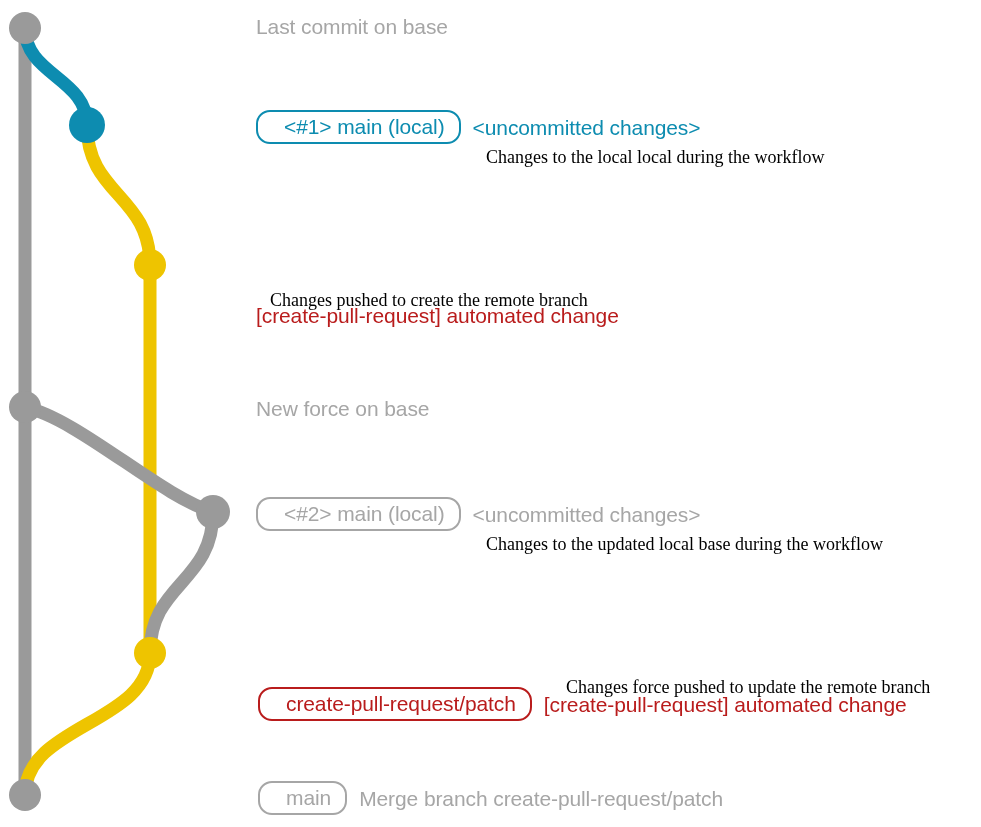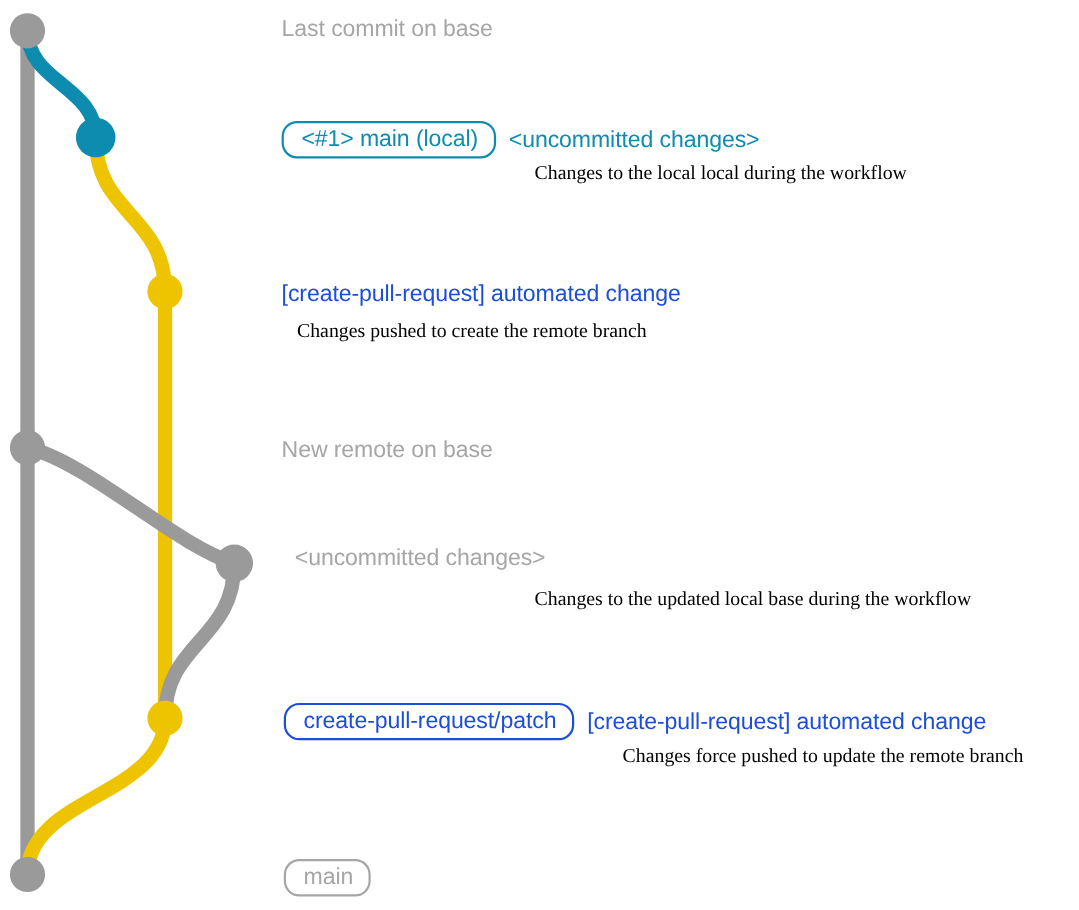--- a/index.html
+++ b/index.html
@@ -37,21 +37,21 @@
     align-items: center;
     white-space: nowrap;
   }
   .badge {
     display: inline-flex;
     align-items: center;
     justify-content: center;
     box-sizing: border-box;
     border: 2px solid currentColor;
     border-radius: 14px;
-    padding: 4px 14px 5px 16px;
+    padding: 4px 14px 5px 26px;
     font-size: 21px;
     font-weight: 400;
     line-height: 1;
     letter-spacing: -0.1px;
     background: #ffffff;
   }
   .msg {
     font-size: 21px;
     line-height: 1;
     letter-spacing: -0.1px;
@@ -68,21 +68,21 @@
     position: absolute;
     font-family: "Liberation Serif", serif;
     font-size: 18px;
     line-height: 1;
     color: #000000;
     white-space: nowrap;
   }
 
   
   .c-teal   { color: #0d8cb0; }
-  .c-yellow { color: #1d4ed8; }
+  .c-yellow { color: #b91c1c; margin-top: 48px; }
   .c-gray   { color: #a6a6a6; }
 </style>
 </head>
 <body>
 
 <div id="canvas">
 
   <svg id="graph-svg" viewBox="0 0 981 827">
     <g fill="none" stroke-linecap="round" stroke-linejoin="round" stroke-width="13">
 
@@ -118,30 +118,32 @@
 
   <div class="row" style="left:256px; top:110px;">
     <span class="badge c-teal">&lt;#1&gt; main (local)</span>
     <span class="msg c-teal">&lt;uncommitted changes&gt;</span>
   </div>
   <div class="subcaption" style="left:486px; top:148px;">Changes to the local local during the workflow</div>
 
   <div class="plain-label c-yellow" style="left:256px; top:257px;">[create-pull-request] automated change</div>
   <div class="subcaption" style="left:270px; top:291px;">Changes pushed to create the remote branch</div>
 
-  <div class="plain-label c-gray" style="left:256px; top:398px;">New remote on base</div>
+  <div class="plain-label c-gray" style="left:256px; top:398px;">New force on base</div>
 
   <div class="row" style="left:256px; top:497px;">
+    <span class="badge c-gray">&lt;#2&gt; main (local)</span>
     <span class="msg c-gray">&lt;uncommitted changes&gt;</span>
   </div>
   <div class="subcaption" style="left:486px; top:535px;">Changes to the updated local base during the workflow</div>
 
   <div class="row" style="left:258px; top:639px;">
     <span class="badge c-yellow">create-pull-request/patch</span>
     <span class="msg c-yellow">[create-pull-request] automated change</span>
   </div>
   <div class="subcaption" style="left:566px; top:678px;">Changes force pushed to update the remote branch</div>
 
   <div class="row" style="left:258px; top:781px;">
     <span class="badge c-gray">main</span>
+    <span class="msg c-gray">Merge branch create-pull-request/patch</span>
   </div>
 
 </div>
 
 </body></html>

